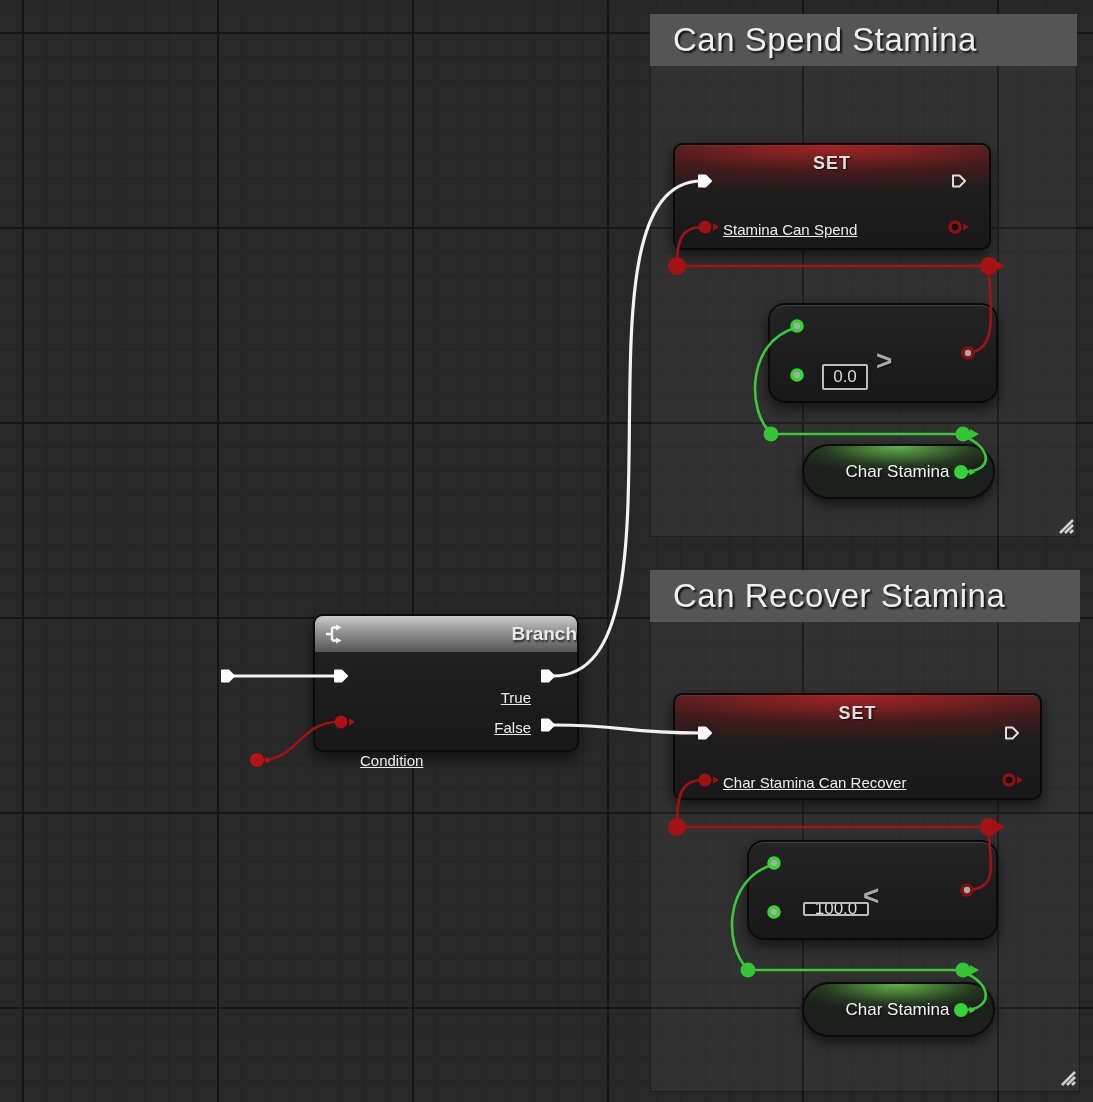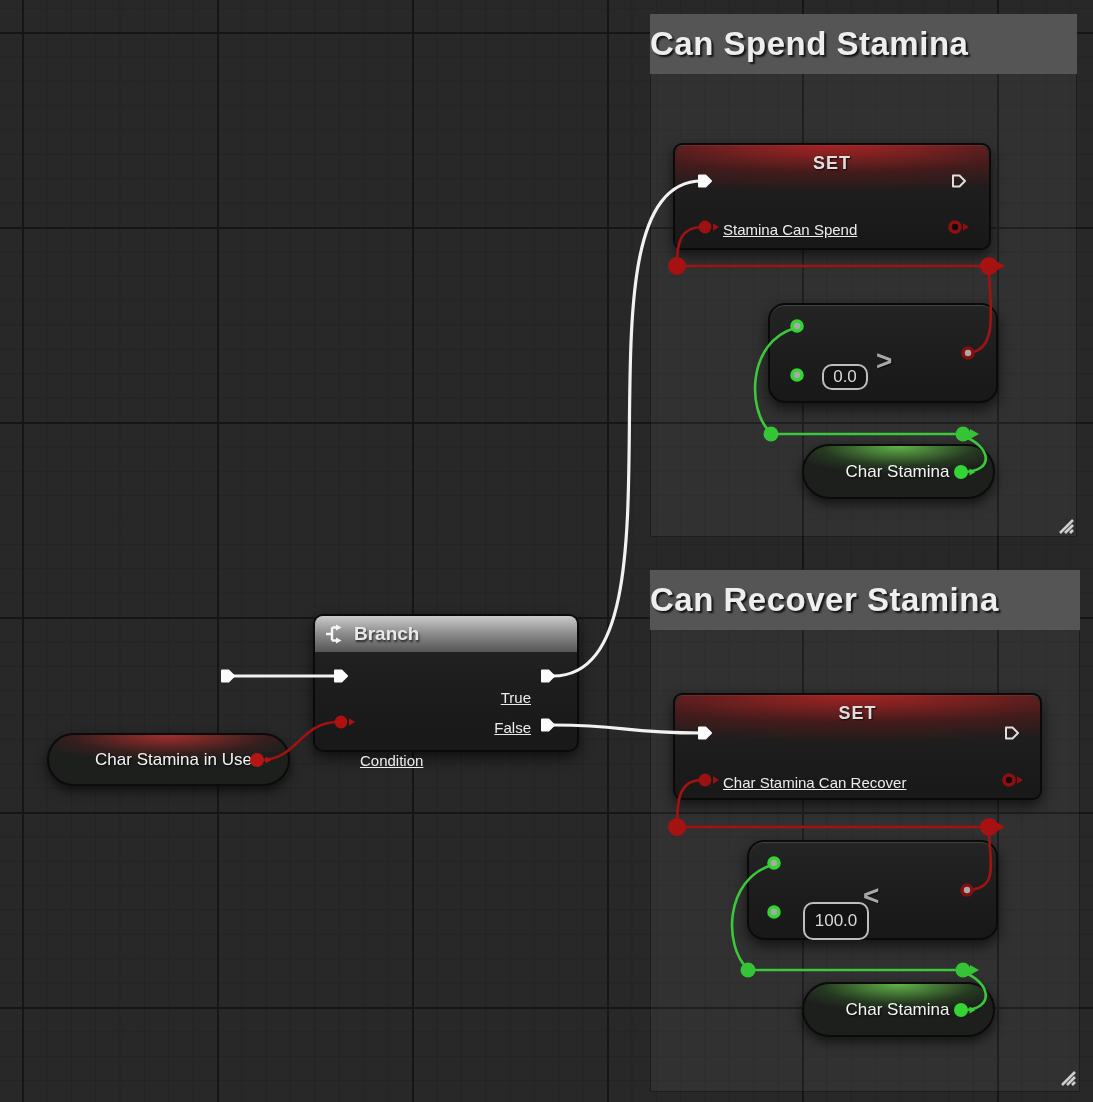--- a/index.html
+++ b/index.html
@@ -12,23 +12,23 @@
       linear-gradient(90deg, #161616 2px, transparent 2px),
       linear-gradient(#232323 1px, transparent 1px),
       linear-gradient(90deg, #232323 1px, transparent 1px);
     background-size:195px 195px,195px 195px,24.375px 24.375px,24.375px 24.375px;
     background-position:22px 32px,22px 32px,22px 32px,22px 32px;
   }
   
   .comment{position:absolute;z-index:1;}
   .comment-body{position:absolute;inset:0;background:rgba(210,210,210,0.055);border:1px solid rgba(0,0,0,0.4);}
   .comment-header{
-    position:absolute;left:0;right:0;top:0;height:60px;background:#555555;
-    display:flex;align-items:center;padding-left:0;box-sizing:border-box;
-    color:#eeeeee;font-size:33px;font-weight:bold;letter-spacing:0.5px;
+    position:absolute;left:0;right:0;top:0;height:52px;background:#555555;
+    display:flex;align-items:center;padding-left:23px;box-sizing:border-box;
+    color:#eeeeee;font-size:33px;font-weight:normal;letter-spacing:0.5px;
     text-shadow:2px 2px 2px rgba(0,0,0,0.8);white-space:nowrap;
   }
   .resize-grip{position:absolute;z-index:2;}
   
   .node{
     position:absolute;z-index:2;border-radius:9px;border:2px solid #0a0a0a;
     background:linear-gradient(180deg,#242424 0%,#1c1c1c 60%,#181818 100%);
     box-shadow:0 6px 14px rgba(0,0,0,0.6), inset 0 1px 0 rgba(255,255,255,0.14);
     box-sizing:border-box;
   }
@@ -37,21 +37,21 @@
   .header-purple{background:linear-gradient(115deg,#9e58cf 0%,#7b43a8 45%,#4a276b 100%);}
   .header-gray{background:linear-gradient(180deg,#cccccc 0%,#909090 45%,#565656 100%);}
   .set-header{
     position:absolute;left:0;top:0;right:0;height:50px;border-radius:11px 11px 0 0;
     background:radial-gradient(130% 110% at 50% 0%, rgba(190,35,35,0.85) 0%, rgba(110,20,20,0.45) 50%, rgba(40,10,10,0.1) 85%, transparent 100%);
   }
   .set-title{position:absolute;left:0;right:0;top:8px;text-align:center;font-size:18px;font-weight:bold;color:#dedede;letter-spacing:1px;text-shadow:1px 1px 2px rgba(0,0,0,0.8);}
   .pin-label{position:absolute;color:#ececec;font-size:15px;white-space:nowrap;text-decoration:underline;}
   .op{position:absolute;color:#a8a8a8;font-size:28px;font-weight:bold;text-shadow:1px 1px 1px rgba(0,0,0,0.7);line-height:1;}
   .valbox{
-    position:absolute;background:rgba(12,12,12,0.55);border:2px solid #bdbdbd;border-radius:10px;
+    position:absolute;background:rgba(12,12,12,0.55);border:2px solid #bdbdbd;border-radius:2px;
     color:#d9d9d9;font-size:17px;font-family:"Liberation Sans",sans-serif;text-align:center;padding:0 2px;outline:none;box-sizing:border-box;
   }
   
   .getter{
     position:absolute;z-index:2;border-radius:28px;border:2px solid #0b0b0b;background:#1d1f1d;
     box-shadow:0 5px 12px rgba(0,0,0,0.6);display:flex;align-items:center;justify-content:center;box-sizing:border-box;padding-left:36px;
   }
   .getter::before{content:"";position:absolute;inset:0;border-radius:26px;}
   .getter-green::before{background:radial-gradient(75% 70% at 50% 0%, rgba(110,205,80,0.85) 0%, rgba(55,115,40,0.3) 55%, transparent 80%);}
   .getter-red::before{background:radial-gradient(75% 70% at 50% 0%, rgba(195,50,50,0.8) 0%, rgba(110,30,30,0.3) 55%, transparent 80%);}
@@ -122,36 +122,33 @@
     <path d="M 772 865 C 724 880, 724 946, 747 968" stroke="#3bc83b" stroke-width="2.6" fill="none"></path>
     <path d="M 748 970 L 963 970" stroke="#3bc83b" stroke-width="2.6" fill="none"></path>
     <path d="M 963 972 C 991 982, 996 1010, 962 1010" stroke="#3bc83b" stroke-width="2.6" fill="none"></path>
     <circle cx="748" cy="970" r="7.5" fill="#35c435"></circle>
     <circle cx="963" cy="970" r="7.5" fill="#35c435"></circle>
     <path d="M 970 965 L 979 970 L 970 975 Z" fill="#35c435"></path>
   </svg>
 
 
   <div class="node" style="left:313px;top:614px;width:266px;height:138px;border-radius:10px;">
-    <div class="node-header header-gray" style="border-radius:8px 8px 0 0;padding-left:9px;gap:7px;">
+    <div class="node-header header-gray" style="border-radius:8px 8px 0 0;padding-left:9px;gap:7px;justify-content:space-between;">
       <svg width="23" height="22">
         <path d="M2 11 H8 M8 4.5 V17.5 M8 4.5 H12 M8 17.5 H12" stroke="#f5f5f5" stroke-width="2.4" fill="none"></path>
         <path d="M12 1.5 L17.5 4.5 L12 7.5 Z" fill="#f5f5f5"></path>
         <path d="M12 14.5 L17.5 17.5 L12 20.5 Z" fill="#f5f5f5"></path>
       </svg>
       <span class="node-title" style="color:#e9e9e9;">Branch</span>
     </div>
     <div class="pin-label" style="left:45px;top:88px;margin-top:48px;">Condition</div>
     <div class="pin-label" style="right:46px;top:54px;margin-top:19px;">True</div>
     <div class="pin-label" style="right:46px;top:103px;">False</div>
   </div>
 
-  <div class="getter getter-red" style="left:47px;top:733px;width:243px;height:53px;padding-right:26px;">
-    <span class="getter-label">Char Stamina in Use</span>
-  </div>
 
   <div class="node" style="left:673px;top:143px;width:318px;height:107px;">
     <div class="set-header"></div>
     <div class="set-title">SET</div>
     <div class="pin-label" style="left:48px;top:76px;">Stamina Can Spend</div>
   </div>
 
   <div class="node" style="left:768px;top:303px;width:230px;height:100px;border-radius:17px;">
     <input class="valbox" style="left: 52px; top: 59px; width: 46px; height: 26px;" value="0.0">
     <div class="op" style="left:106px;top:42px;">&gt;</div>
@@ -161,21 +158,21 @@
     <span class="getter-label">Char Stamina</span>
   </div>
 
   <div class="node" style="left:673px;top:693px;width:369px;height:107px;">
     <div class="set-header"></div>
     <div class="set-title">SET</div>
     <div class="pin-label" style="left:48px;top:79px;">Char Stamina Can Recover</div>
   </div>
 
   <div class="node" style="left:747px;top:840px;width:251px;height:100px;border-radius:17px;">
-    <input class="valbox" style="left: 54px; top: 60px; width: 66px; height: 38px;" value="100.0">
+    <input class="valbox" style="left: 54px; top: 60px; width: 66px; height: 14px;" value="100.0">
     <div class="op" style="left:114px;top:40px;">&lt;</div>
   </div>
 
   <div class="getter getter-green" style="left:802px;top:982px;width:193px;height:55px;padding-right:38px;">
     <span class="getter-label">Char Stamina</span>
   </div>
 
   <div class="pin" style="left:219px;top:667px;">
     <svg width="18" height="18">
         <path d="M3 3.5 H9.5 L15 9 L9.5 14.5 H3 Z" fill="#fbfbfb" stroke="#fbfbfb" stroke-width="2" stroke-linejoin="round"></path>

